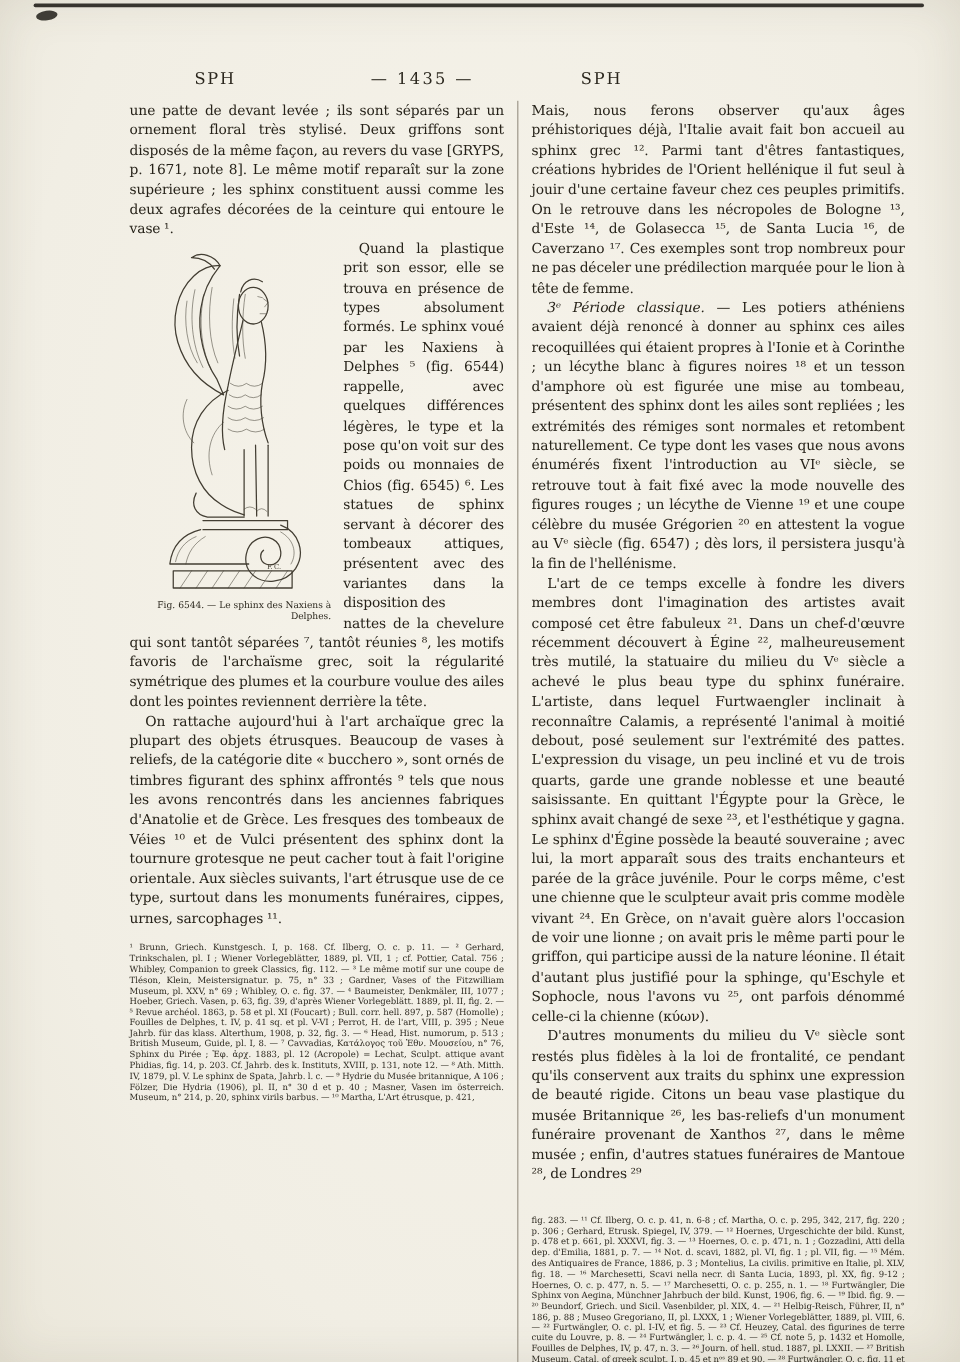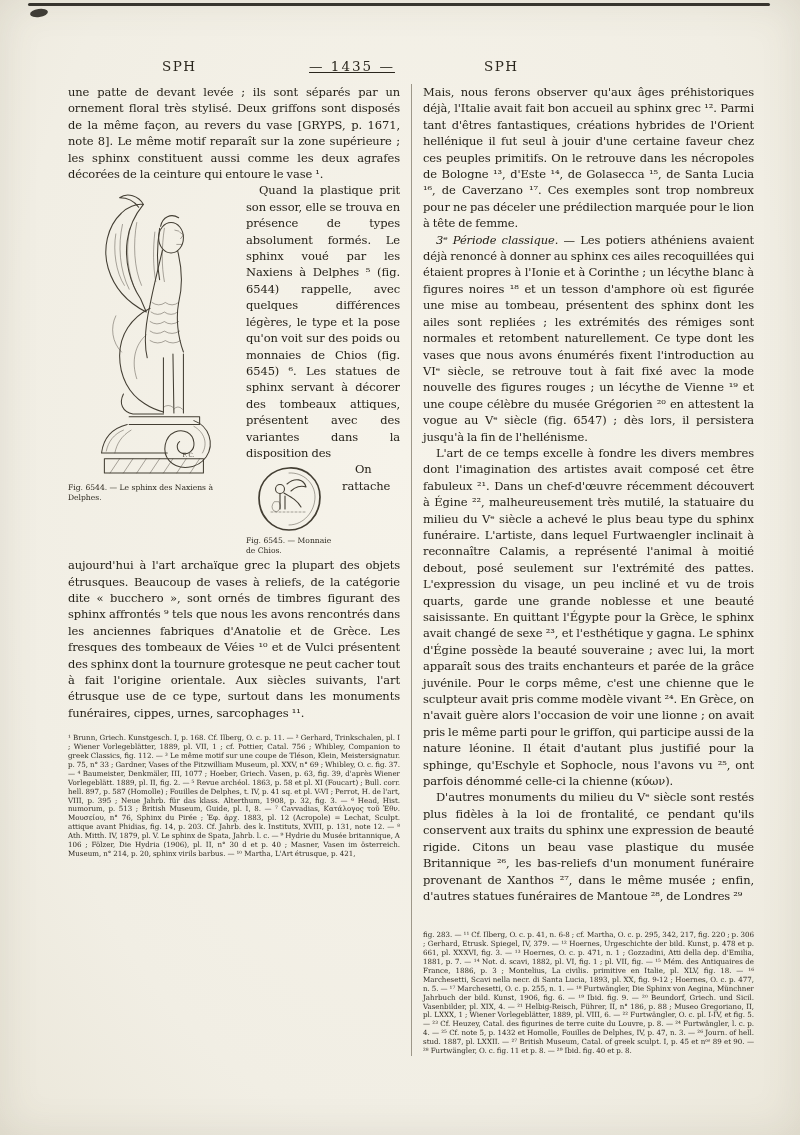--- a/index.html
+++ b/index.html
@@ -6,34 +6,34 @@
   .page{position:relative;width:800px;height:1135px;background:#f3f0e7;
         background-image:radial-gradient(ellipse at 50% 40%, #f6f3ea 0%, #f1eee4 70%, #ebe7da 100%);
         font-family:"DejaVu Serif","Liberation Serif",serif;color:#262219;overflow:hidden;
         box-shadow:inset 0 0 40px rgba(90,80,60,.12);}
   .scan-top{position:absolute;top:3px;left:28px;right:30px;height:3px;background:#181510;border-radius:2px;opacity:.85;}
   .scan-smudge{position:absolute;top:9px;left:30px;width:18px;height:8px;background:#14110c;border-radius:50%;
         transform:rotate(-8deg);opacity:.8;}
   .content{position:absolute;left:68px;top:52px;width:686px;}
   .running-header{position:relative;height:32px;font-size:13.5px;letter-spacing:1.5px;color:#2a261d;}
   .rh-left{position:absolute;left:94px;top:6px;}
-  .rh-num{position:absolute;left:224px;top:6px;width:120px;text-align:center;letter-spacing:2px;text-decoration:underline;}
+  .rh-num{position:absolute;left:224px;top:6px;width:120px;text-align:center;letter-spacing:2px;}
   .rh-right{position:absolute;left:416px;top:6px;}
   .columns{display:flex;align-items:flex-start;}
   .col{width:343px;box-sizing:border-box;text-align:justify;font-size:11.5px;line-height:16.4px;
        letter-spacing:-0.1px;word-spacing:-0.5px;}
-  .col-left{padding-right:11px;}
+  .col-left{padding-right:11px;margin-left:40px;}
   .col-right{border-left:1px solid #9d9789;padding-left:11px;}
   p.para{margin:0;}
   p.indent{text-indent:13px;}
   .em{font-style:italic;}
   figure{margin:0;}
   .fig-sphinx{float:left;width:168px;margin:3px 10px 2px 0;}
   .fig-coin{float:left;width:86px;margin:3px 10px 2px 0;}
-  figcaption{font-size:7.6px;line-height:9.4px;text-align:left;letter-spacing:0;word-spacing:0;
+  figcaption{font-size:7.6px;line-height:9.4px;text-align:right;letter-spacing:0;word-spacing:0;
        color:#2e2a20;margin-top:2px;}
   .fig-art{display:block;margin:0 auto;}
   .fig-art path,.fig-art ellipse,.fig-art circle,.fig-art rect,.fig-art line
        {stroke:#433e33;fill:none;stroke-width:1.1;stroke-linecap:round;stroke-linejoin:round;}
   .fig-art .fine{stroke-width:.55;opacity:.85;}
   .fig-art .bold{stroke-width:1.7;}
   .fig-art text{fill:#433e33;stroke:none;font-family:"DejaVu Serif",serif;}
   .footnotes{clear:both;margin-top:13px;font-size:7.1px;line-height:8.9px;text-align:justify;
        letter-spacing:0;word-spacing:-0.3px;color:#2e2a21;}
   .col-right .footnotes{margin-top:27px;}
@@ -105,34 +105,22 @@
 
             <rect x="34" y="282" width="104" height="15"></rect>
             <path class="fine" d="M40,297 L50,282 M54,297 L64,282 M68,297 L78,282 M82,297 L92,282 M96,297 L106,282 M110,297 L120,282 M124,297 L134,282"></path>
             <text x="116" y="280" font-size="6">F. C.</text>
           </svg>
           <figcaption>Fig. 6544. — Le sphinx des Naxiens à Delphes.</figcaption>
         </figure>
 
         <p class="para indent">Quand la plastique prit son essor, elle se trouva en présence de types absolument formés. Le sphinx voué par les Naxiens à Delphes ⁵ (fig. 6544) rappelle, avec quelques différences légères, le type et la pose qu'on voit sur des poids ou monnaies de Chios (fig. 6545) ⁶. Les statues de sphinx servant à décorer des tombeaux attiques, présentent avec des variantes dans la disposition des</p>
 
-        <figure class="fig-coin">
-          <svg class="fig-art" width="70" height="70" viewBox="0 0 70 70">
-            <path class="bold" d="M35,4 C52,3 66,16 66,33 C66,51 53,66 35,66 C18,66 5,52 5,34 C5,17 18,5 35,4 Z"></path>
-            <path class="fine" d="M35,9 C49,8 61,19 61,33 C61,47 50,61 35,61"></path>
-            <circle cx="26" cy="25" r="4.5"></circle>
-            <path d="M33,20 C41,13 50,15 52,23 C47,21 41,23 37,27"></path>
-            <path d="M30,29 C37,33 43,36 47,43"></path>
-            <path d="M26,30 L26,45 M31,32 L31,45"></path>
-            <path class="fine" d="M20,38 q-4,5 0,9 q3,2 5,-1 q3,-4 0,-8 z"></path>
-            <path class="fine" d="M17,48 L53,48" stroke-dasharray="2 2"></path>
-          </svg>
-          <figcaption>Fig. 6545. — Monnaie de Chios.</figcaption>
-        </figure>
 
+        <p class="para">nattes de la chevelure qui sont tantôt séparées ⁷, tantôt réunies ⁸, les motifs favoris de l'archaïsme grec, soit la régularité symétrique des plumes et la courbure voulue des ailes dont les pointes reviennent derrière la tête.</p>
         <p class="para indent">On rattache aujourd'hui à l'art archaïque grec la plupart des objets étrusques. Beaucoup de vases à reliefs, de la catégorie dite « bucchero », sont ornés de timbres figurant des sphinx affrontés ⁹ tels que nous les avons rencontrés dans les anciennes fabriques d'Anatolie et de Grèce. Les fresques des tombeaux de Véies ¹⁰ et de Vulci présentent des sphinx dont la tournure grotesque ne peut cacher tout à fait l'origine orientale. Aux siècles suivants, l'art étrusque use de ce type, surtout dans les monuments funéraires, cippes, urnes, sarcophages ¹¹.</p>
 
         <div class="footnotes">¹ Brunn, Griech. Kunstgesch. I, p. 168. Cf. Ilberg, O. c. p. 11. — ² Gerhard, Trinkschalen, pl. I ; Wiener Vorlegeblätter, 1889, pl. VII, 1 ; cf. Pottier, Catal. 756 ; Whibley, Companion to greek Classics, fig. 112. — ³ Le même motif sur une coupe de Tléson, Klein, Meistersignatur. p. 75, n° 33 ; Gardner, Vases of the Fitzwilliam Museum, pl. XXV, n° 69 ; Whibley, O. c. fig. 37. — ⁴ Baumeister, Denkmäler, III, 1077 ; Hoeber, Griech. Vasen, p. 63, fig. 39, d'après Wiener Vorlegeblätt. 1889, pl. II, fig. 2. — ⁵ Revue archéol. 1863, p. 58 et pl. XI (Foucart) ; Bull. corr. hell. 897, p. 587 (Homolle) ; Fouilles de Delphes, t. IV, p. 41 sq. et pl. V-VI ; Perrot, H. de l'art, VIII, p. 395 ; Neue Jahrb. für das klass. Alterthum, 1908, p. 32, fig. 3. — ⁶ Head, Hist. numorum, p. 513 ; British Museum, Guide, pl. I, 8. — ⁷ Cavvadias, Κατάλογος τοῦ Ἐθν. Μουσείου, n° 76, Sphinx du Pirée ; Ἐφ. ἀρχ. 1883, pl. 12 (Acropole) = Lechat, Sculpt. attique avant Phidias, fig. 14, p. 203. Cf. Jahrb. des k. Instituts, XVIII, p. 131, note 12. — ⁸ Ath. Mitth. IV, 1879, pl. V. Le sphinx de Spata, Jahrb. l. c. — ⁹ Hydrie du Musée britannique, A 106 ; Fölzer, Die Hydria (1906), pl. II, n° 30 d et p. 40 ; Masner, Vasen im österreich. Museum, n° 214, p. 20, sphinx virils barbus. — ¹⁰ Martha, L'Art étrusque, p. 421,</div>
       </div>
 
       <div class="col col-right">
         <p class="para">Mais, nous ferons observer qu'aux âges préhistoriques déjà, l'Italie avait fait bon accueil au sphinx grec ¹². Parmi tant d'êtres fantastiques, créations hybrides de l'Orient hellénique il fut seul à jouir d'une certaine faveur chez ces peuples primitifs. On le retrouve dans les nécropoles de Bologne ¹³, d'Este ¹⁴, de Golasecca ¹⁵, de Santa Lucia ¹⁶, de Caverzano ¹⁷. Ces exemples sont trop nombreux pour ne pas déceler une prédilection marquée pour le lion à tête de femme.</p>
         <p class="para indent"><span class="em">3ᵉ Période classique.</span><span> — Les potiers athéniens avaient déjà renoncé à donner au sphinx ces ailes recoquillées qui étaient propres à l'Ionie et à Corinthe ; un lécythe blanc à figures noires ¹⁸ et un tesson d'amphore où est figurée une mise au tombeau, présentent des sphinx dont les ailes sont repliées ; les extrémités des rémiges sont normales et retombent naturellement. Ce type dont les vases que nous avons énumérés fixent l'introduction au VIᵉ siècle, se retrouve tout à fait fixé avec la mode nouvelle des figures rouges ; un lécythe de Vienne ¹⁹ et une coupe célèbre du musée Grégorien ²⁰ en attestent la vogue au Vᵉ siècle (fig. 6547) ; dès lors, il persistera jusqu'à la fin de l'hellénisme.</span></p>
         <p class="para indent">L'art de ce temps excelle à fondre les divers membres dont l'imagination des artistes avait composé cet être fabuleux ²¹. Dans un chef-d'œuvre récemment découvert à Égine ²², malheureusement très mutilé, la statuaire du milieu du Vᵉ siècle a achevé le plus beau type du sphinx funéraire. L'artiste, dans lequel Furtwaengler inclinait à reconnaître Calamis, a représenté l'animal à moitié debout, posé seulement sur l'extrémité des pattes. L'expression du visage, un peu incliné et vu de trois quarts, garde une grande noblesse et une beauté saisissante. En quittant l'Égypte pour la Grèce, le sphinx avait changé de sexe ²³, et l'esthétique y gagna. Le sphinx d'Égine possède la beauté souveraine ; avec lui, la mort apparaît sous des traits enchanteurs et parée de la grâce juvénile. Pour le corps même, c'est une chienne que le sculpteur avait pris comme modèle vivant ²⁴. En Grèce, on n'avait guère alors l'occasion de voir une lionne ; on avait pris le même parti pour le griffon, qui participe aussi de la nature léonine. Il était d'autant plus justifié pour la sphinge, qu'Eschyle et Sophocle, nous l'avons vu ²⁵, ont parfois dénommé celle-ci la chienne (κύων).</p>
         <p class="para indent">D'autres monuments du milieu du Vᵉ siècle sont restés plus fidèles à la loi de frontalité, ce pendant qu'ils conservent aux traits du sphinx une expression de beauté rigide. Citons un beau vase plastique du musée Britannique ²⁶, les bas-reliefs d'un monument funéraire provenant de Xanthos ²⁷, dans le même musée ; enfin, d'autres statues funéraires de Mantoue ²⁸, de Londres ²⁹</p>

